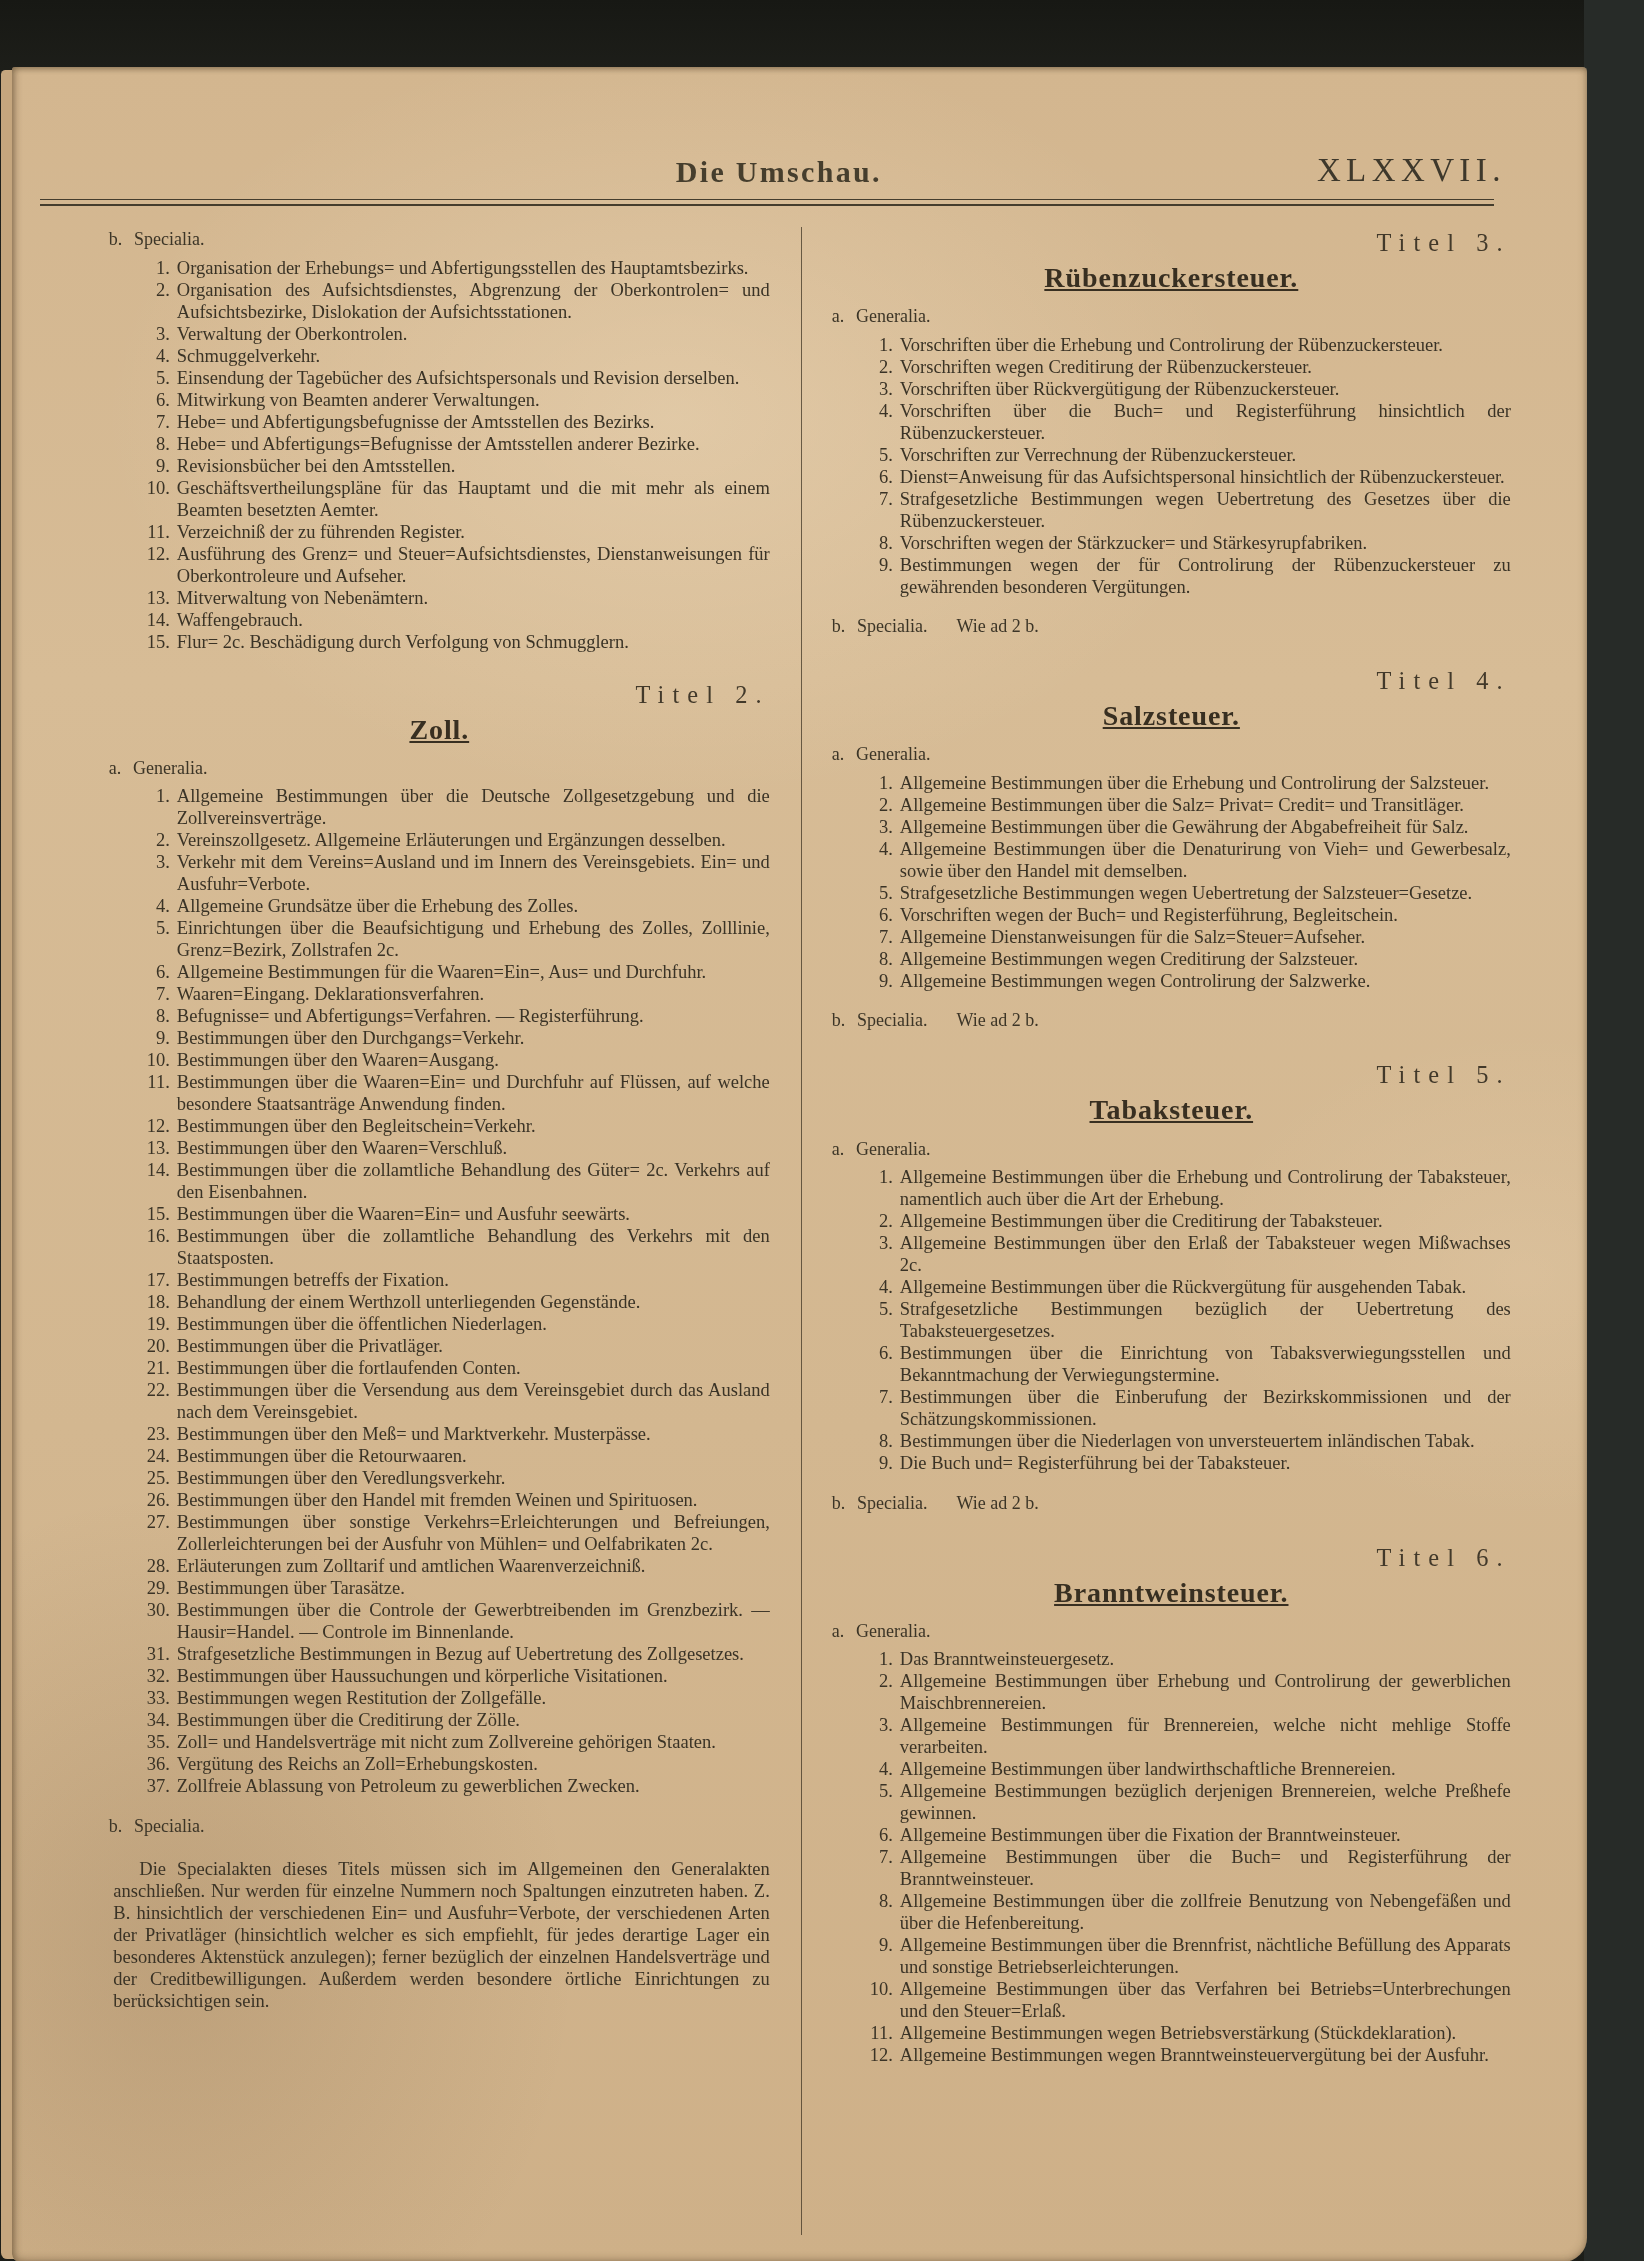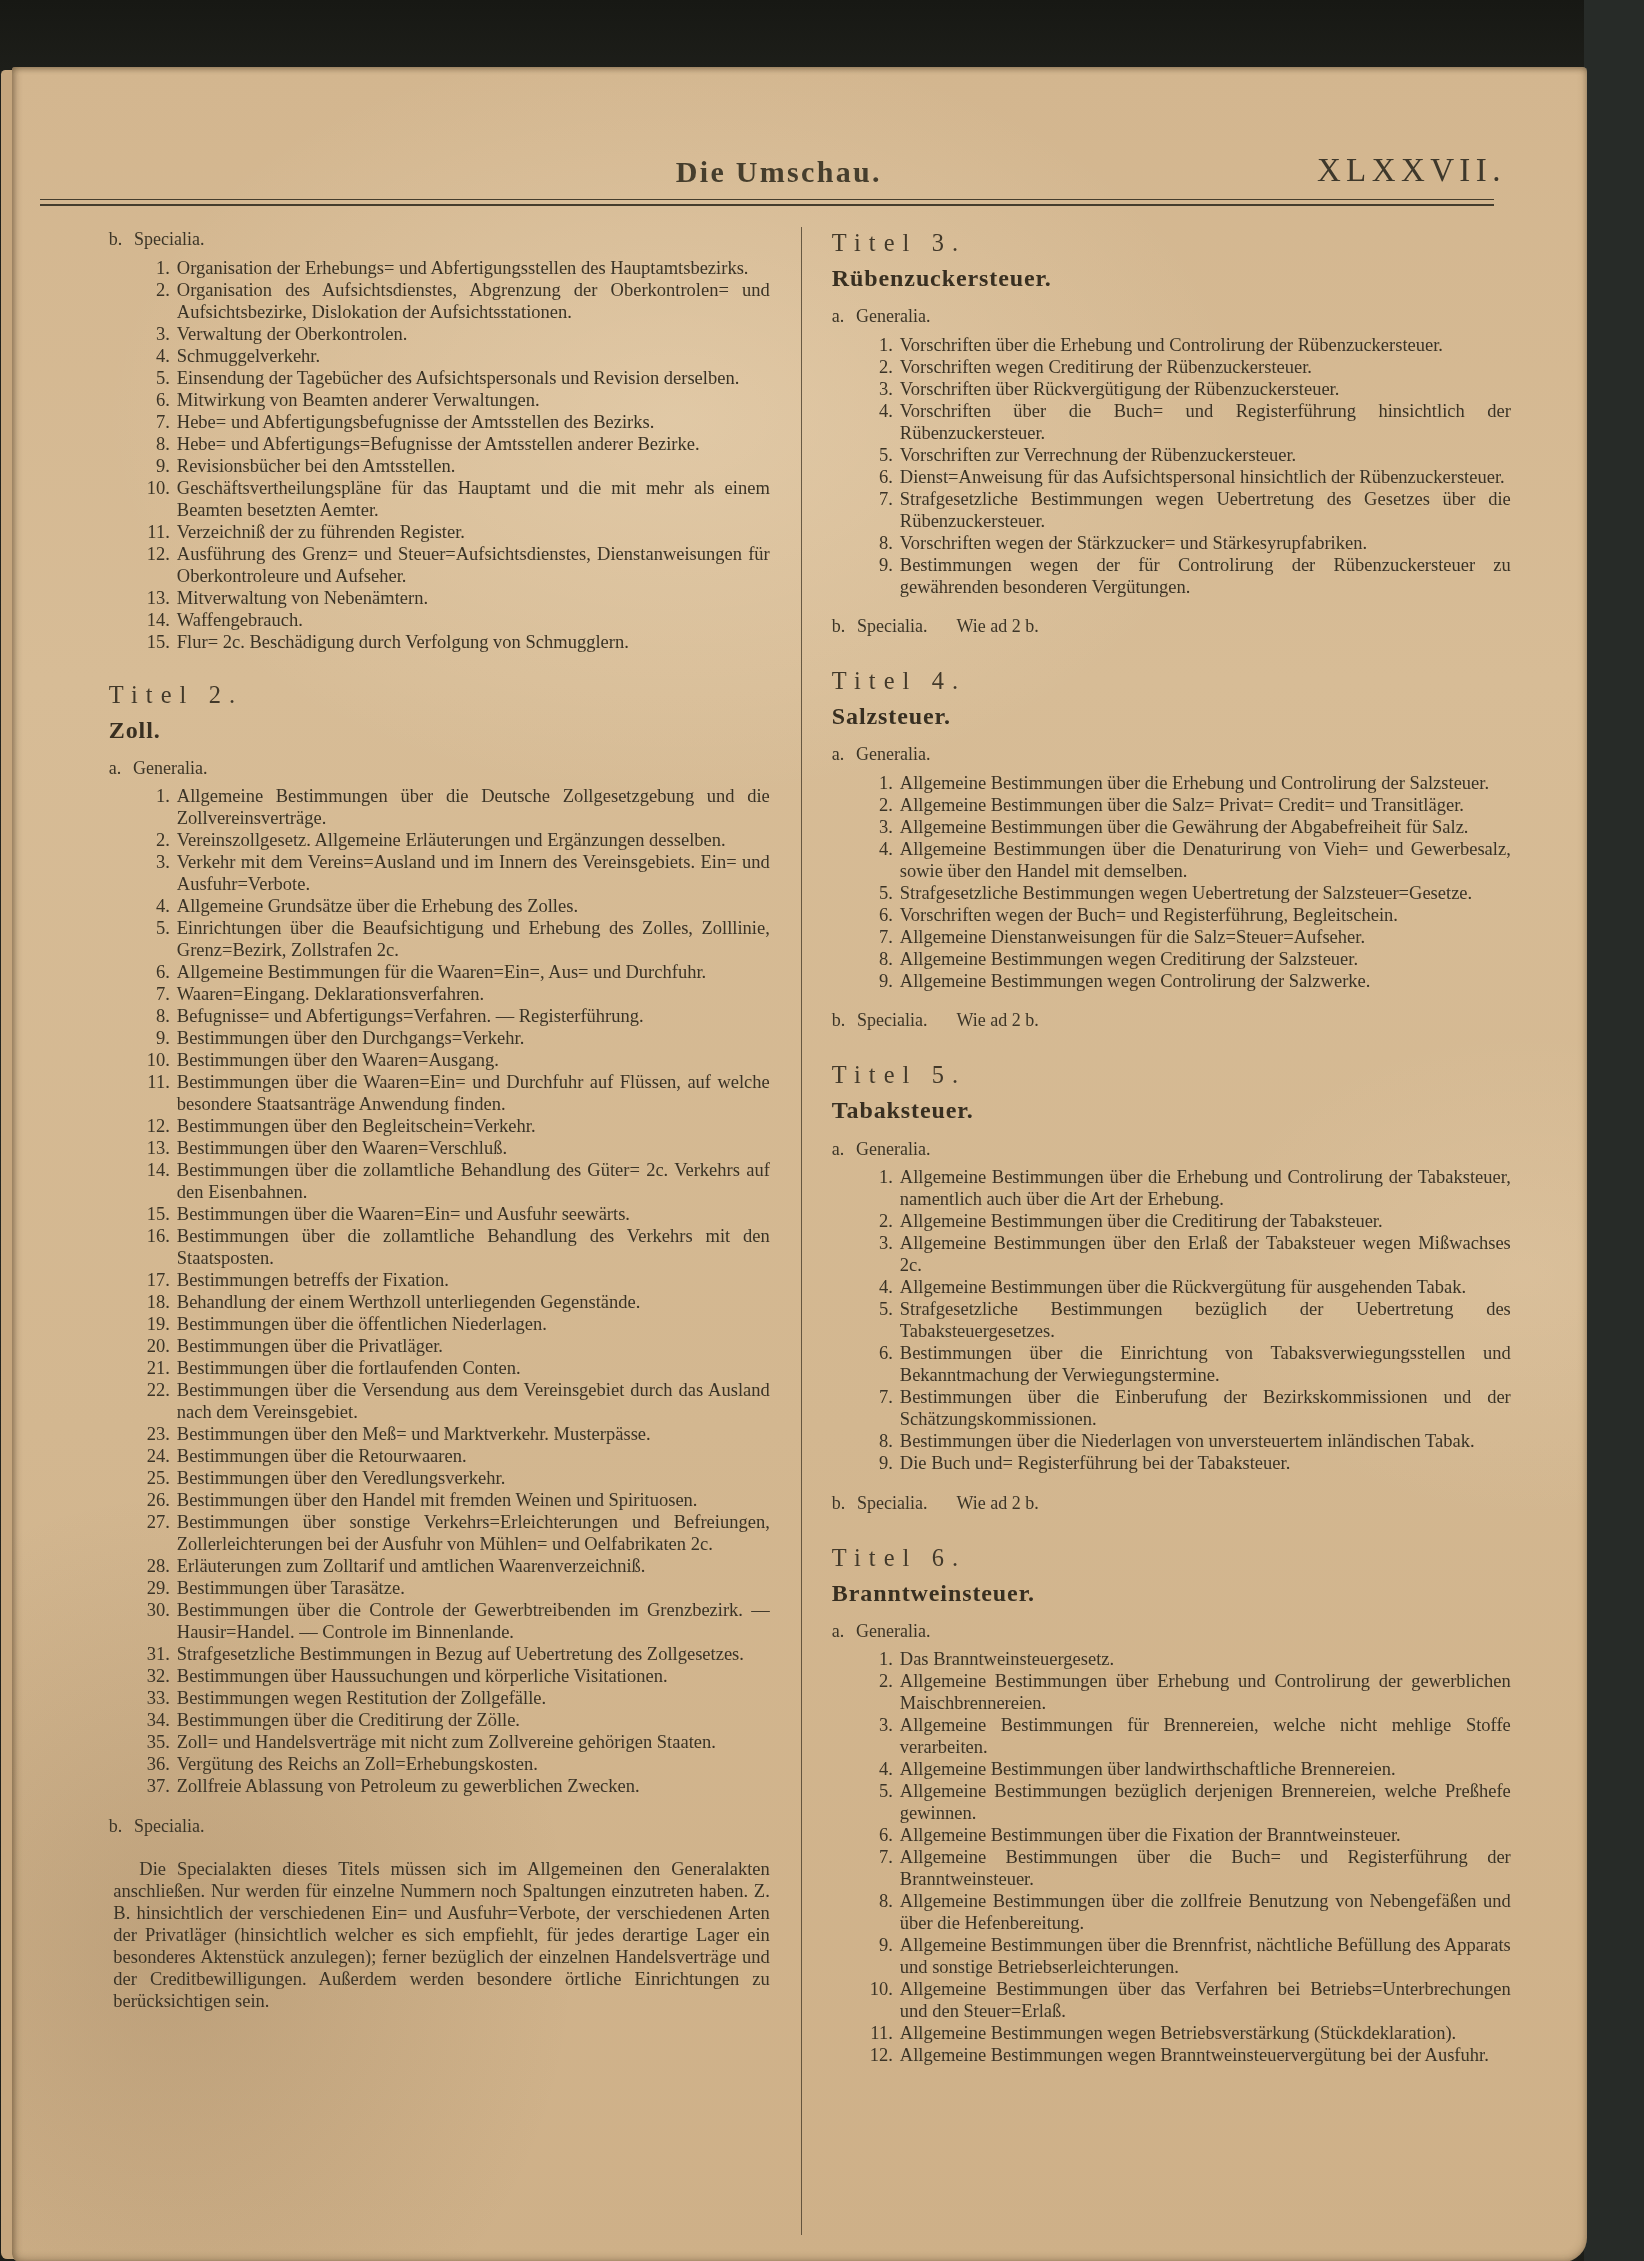--- a/index.html
+++ b/index.html
@@ -33,22 +33,22 @@
   .rule{position:absolute;left:28px;width:1454px;background:#453d2d;}
   .rule-a{top:132px;height:1.4px;}
   .rule-b{top:137px;height:2.3px;}
   .column-divider{position:absolute;left:789px;top:160px;width:1.4px;height:2008px;background:rgba(58,48,32,0.72);}
   .col{position:absolute;top:159px;}
   .col-left{left:97px;width:661px;}
   .col-right{left:820px;width:679px;}
   .sec-label-row{font-size:18px;line-height:26px;margin:0 0 4.5px 0;color:#3c3527;}
   .sec-label-row .ttl{margin-left:11.8px;}
   .sec-label-row .note{margin-left:29px;}
-  .titel-kicker{text-align:left;font-size:24.4px;line-height:33px;letter-spacing:8.1px;color:#42392a;margin-top:25px;}
-  .titel-heading{font-size:24px;line-height:38px;font-weight:bold;letter-spacing:0.9px;color:#382f21;margin-bottom:6.3px;}
+  .titel-kicker{text-align:right;font-size:24.4px;line-height:33px;letter-spacing:8.1px;color:#42392a;margin-top:25px;}
+  .titel-heading{text-align:center;font-size:28px;line-height:38px;font-weight:bold;letter-spacing:0.9px;color:#382f21;margin-bottom:6.3px;text-decoration:underline;}
   ul.index{list-style:none;margin:0 0 2.7px 0;padding:0 0 0 68px;}
   ul.index li{position:relative;font-size:18.5px;line-height:22px;text-align:justify;color:#3a3326;}
   ul.index li .num{position:absolute;left:-68px;top:0;width:61px;text-align:right;}
   .specialia-wrap{margin-top:15.4px;}
   .specialia-paragraph{
     font-size:18.5px;line-height:22px;text-align:justify;text-indent:26px;
     padding-left:4.5px;margin:19px 0 0 0;color:#3a3326;
   }
 </style>
 </head>

